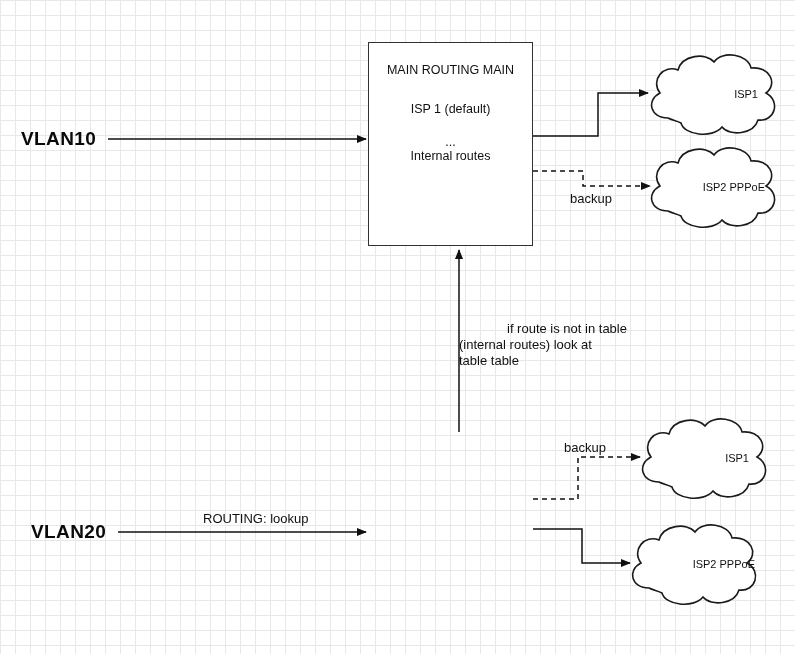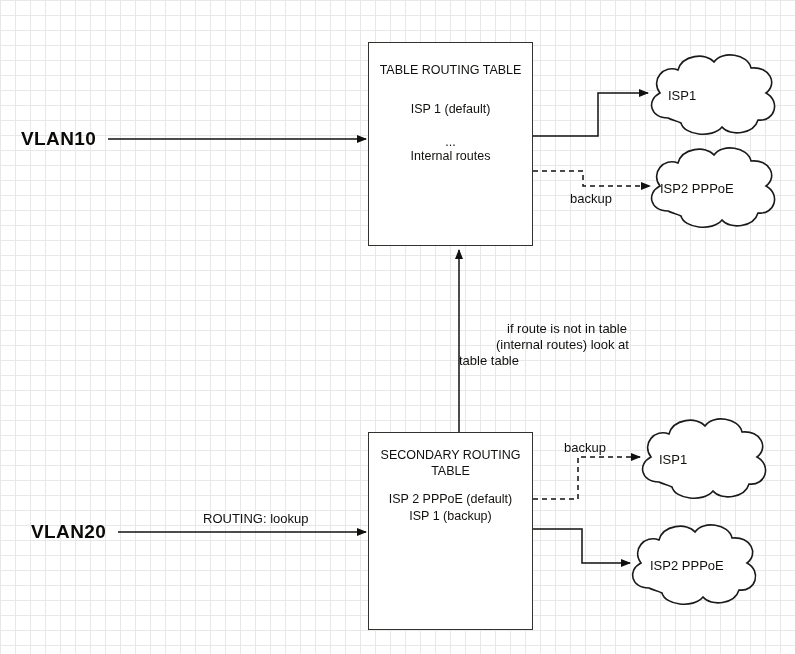--- a/index.html
+++ b/index.html
@@ -55,23 +55,23 @@
   .vlan {
     position: absolute;
     color: #0b0a08;
     font-size: 19px;
     font-weight: bold;
     letter-spacing: 0.4px;
     white-space: nowrap;
   }
   .cloud-label {
     position: absolute;
-    text-align: left;
+    text-align: right;
     color: #11100e;
-    font-size: 13px;
+    font-size: 11px;
     white-space: nowrap;
   }
 </style>
 </head>
 <body>
 
 <div id="canvas">
 
   <svg class="svg-layer" viewBox="0 0 795 654" xmlns="http://www.w3.org/2000/svg">
     <defs>
@@ -158,42 +158,36 @@
                C703,520 729,524 732,538
                C751,536 759,554 747,563
                C762,571 756,592 739,590
                C735,604 711,607 703,597
                C693,609 665,605 662,593
                C658,591 653,590 649,588 Z" fill="#ffffff" stroke="#1b1a18" stroke-width="1.6"></path>
     </g>
   </svg>
 
   <div class="box" style="left:368px; top:42px; width:165px; height:204px;">
-    <div class="box-text" style="top:19px; font-size:12.5px;">TABLE ROUTING TABLE</div>
+    <div class="box-text" style="top:19px; font-size:12.5px;">MAIN ROUTING MAIN</div>
     <div class="box-text" style="top:58px;">ISP 1 (default)</div>
     <div class="box-text" style="top:91px;">...</div>
     <div class="box-text" style="top:105px;">Internal routes</div>
   </div>
 
-  <div class="box" style="left:368px; top:432px; width:165px; height:198px;">
-    <div class="box-text" style="top:14px;">SECONDARY ROUTING</div>
-    <div class="box-text" style="top:30px;">TABLE</div>
-    <div class="box-text" style="top:58px;">ISP 2 PPPoE (default)</div>
-    <div class="box-text" style="top:75px;">ISP 1 (backup)</div>
-  </div>
 
   <div class="vlan" style="left:21px; top:128px;">VLAN10</div>
   <div class="vlan" style="left:31px; top:521px;">VLAN20</div>
 
   <div class="lbl" style="left:570px; top:191px;">backup</div>
   <div class="lbl" style="left:564px; top:440px;">backup</div>
   <div class="lbl" style="left:203px; top:511px;">ROUTING: lookup</div>
 
   <div class="lbl" style="left:459px; top:321px;margin-left:48px;">if route is not in table</div>
-  <div class="lbl" style="left:459px; top:337px;padding-left:37px;">(internal routes) look at</div>
+  <div class="lbl" style="left:459px; top:337px;">(internal routes) look at</div>
   <div class="lbl" style="left:459px; top:353px;">table table</div>
 
   <div class="cloud-label" style="left:668px; top:88px; width:90px;">ISP1</div>
   <div class="cloud-label" style="left:660px; top:181px; width:105px;">ISP2 PPPoE</div>
   <div class="cloud-label" style="left:659px; top:452px; width:90px;">ISP1</div>
   <div class="cloud-label" style="left:650px; top:558px; width:105px;">ISP2 PPPoE</div>
 
 </div>
 
 </body></html>

